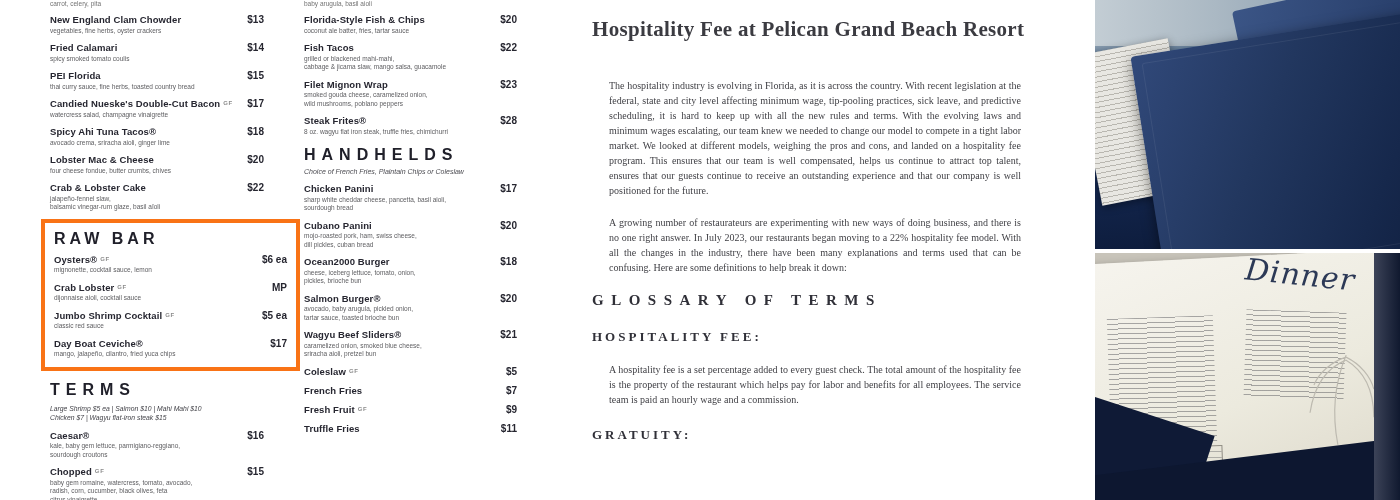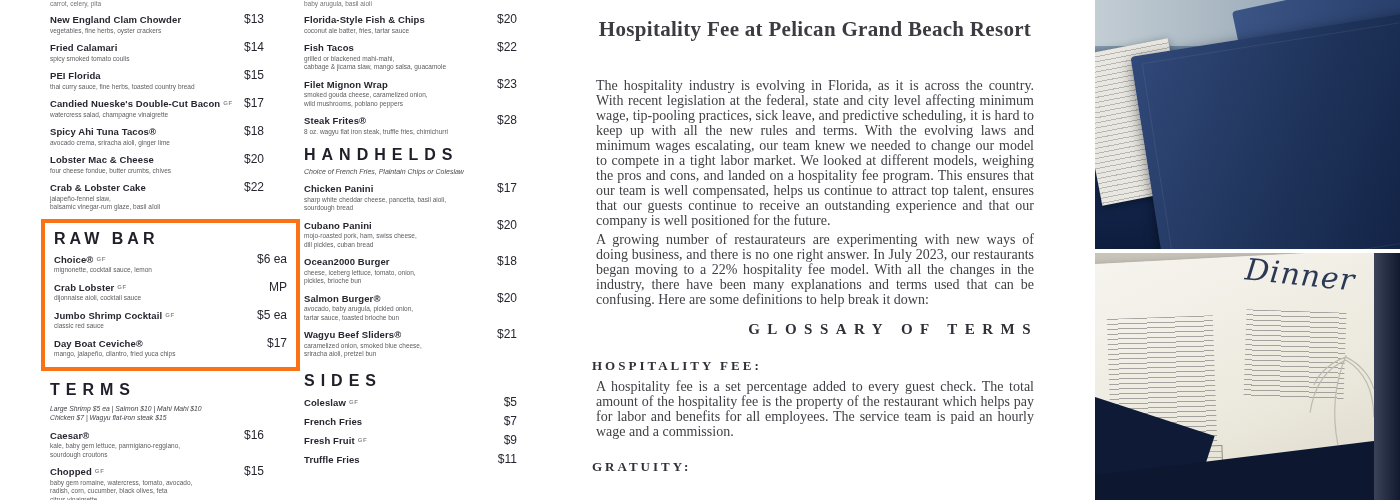--- a/index.html
+++ b/index.html
@@ -10,37 +10,37 @@
   .col{position:absolute;top:0}
   .col1{left:50px;width:214px}
   .col2{left:304px;width:213px}
 
   .partial-line{font-size:6.5px;color:#737373;line-height:8px;margin-bottom:6px}
 
   .mi{margin-bottom:7px}
   .mi-head{display:flex;align-items:flex-start;line-height:11px}
   .mi-name{font-size:9.5px;font-weight:700;color:#262630;letter-spacing:.1px}
   .gf{font-size:6px;font-weight:700;color:#8b8b8b;margin-left:3px;letter-spacing:.6px}
-  .mi-price{margin-left:auto;font-size:12px;font-weight:400;color:#262630;padding-left:6px;white-space:nowrap}
+  .mi-price{margin-left:auto;font-size:10px;font-weight:700;color:#262630;padding-left:6px;white-space:nowrap}
   .mi-desc{font-size:6.5px;color:#5d5d60;line-height:8.5px;margin-top:1.5px;white-space:pre-line;max-width:186px}
 
   .sec-head{font-size:16px;font-weight:700;color:#20202a;letter-spacing:6px;margin:10px 0 7px}
   .rawbar{border:4px solid #f97316;margin:3px 0 8px -9px;padding:5px 9px 1px 9px;width:233px}
   .rawbar .sec-head{letter-spacing:4px;margin:2px 0 6px}
   .addon{font-size:6.8px;font-style:italic;color:#3f3f45;line-height:9.5px}
   .addons-wrap{margin:-2px 0 7px}
   .note{font-size:7px;font-style:italic;color:#4a4a50;margin:-3px 0 8px}
   .sides-list .mi{margin-bottom:8px}
   .sides-head{margin-top:13px}
 
   
   .article{position:absolute;left:592px;top:16px;width:446px;font-family:"Liberation Serif",serif;color:#3f3f44}
-  .article-title{font-size:21px;font-weight:600;text-align:center;color:#3b3b41;margin:0 0 36px;line-height:26px;letter-spacing:.3px}
-  .para{font-size:14px;line-height:15px;text-align:justify;margin:4px}
-  .glossary{font-size:15px;font-weight:700;letter-spacing:7.5px;text-align:right;margin:14px 0 20px;color:#303038}
+  .article-title{font-size:21px;font-weight:600;text-align:left;color:#3b3b41;margin:0 0 36px;line-height:26px;letter-spacing:.3px}
+  .para{font-size:10px;line-height:15px;text-align:justify;margin:17px}
+  .glossary{font-size:15px;font-weight:700;letter-spacing:7.5px;text-align:left;margin:14px 0 20px;color:#303038}
   .subhead{font-size:13px;font-weight:700;letter-spacing:3px;color:#303038;margin:8px 0 5px}
   .gratuity{margin-top:20px}
 
   
   .photo-top{position:absolute;left:1095px;top:0;width:305px;height:249px;overflow:hidden;
     background:linear-gradient(175deg,#aeb9c2 0%,#9aa8b4 14%,#55779c 24%,#2f4e7c 34%,#1b3461 50%,#12244a 72%,#0c1a38 100%)}
   .pt-glare{position:absolute;left:0;top:0;width:100%;height:46px;
     background:linear-gradient(to right,#c3cdd4 0%,#aab8c3 40%,#7d93a8 100%)}
   .pt-page{position:absolute;left:-8px;top:46px;width:96px;height:152px;transform:rotate(-11deg);
     background-color:#e8e7e2;background-image:repeating-linear-gradient(to bottom,transparent 0 4px,#b9b7b0 4px 5px);
@@ -141,21 +141,21 @@
 balsamic vinegar-rum glaze, basil aïoli</div>
       </div>
     </div>
 
   <div class="rawbar">
     <div class="sec-head">RAW BAR</div>
     <div>
 
         <div class="mi">
           <div class="mi-head">
-            <span class="mi-name">Choice®</span>
+            <span class="mi-name">Oysters®</span>
             <span class="gf">GF</span>
             <span class="mi-price">$6 ea</span>
           </div>
           <div class="mi-desc">mignonette, cocktail sauce, lemon</div>
         </div>
 
         <div class="mi">
           <div class="mi-head">
             <span class="mi-name">Crab Lobster</span>
             <span class="gf">GF</span>
@@ -306,21 +306,20 @@
         <div class="mi-head">
           <span class="mi-name">Wagyu Beef Sliders®</span>
 
           <span class="mi-price">$21</span>
         </div>
         <div class="mi-desc">caramelized onion, smoked blue cheese,
 sriracha aioli, pretzel bun</div>
       </div>
     </div>
 
-  <div class="sec-head sides-head">SIDES</div>
   <div class="sides-list">
 
       <div class="mi">
         <div class="mi-head">
           <span class="mi-name">Coleslaw</span>
           <span class="gf">GF</span>
           <span class="mi-price">$5</span>
         </div>
 
       </div>

